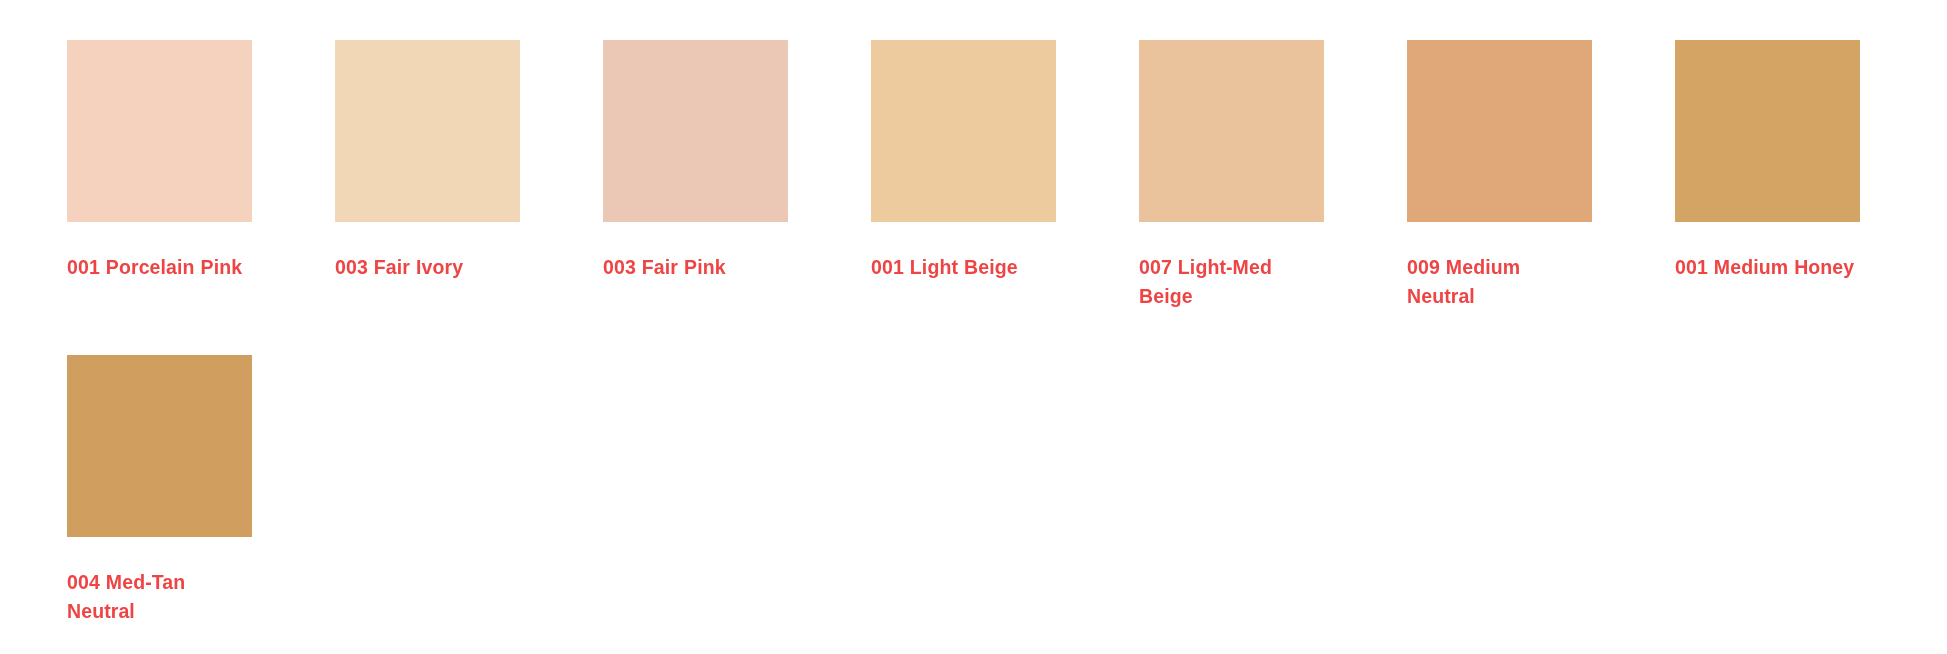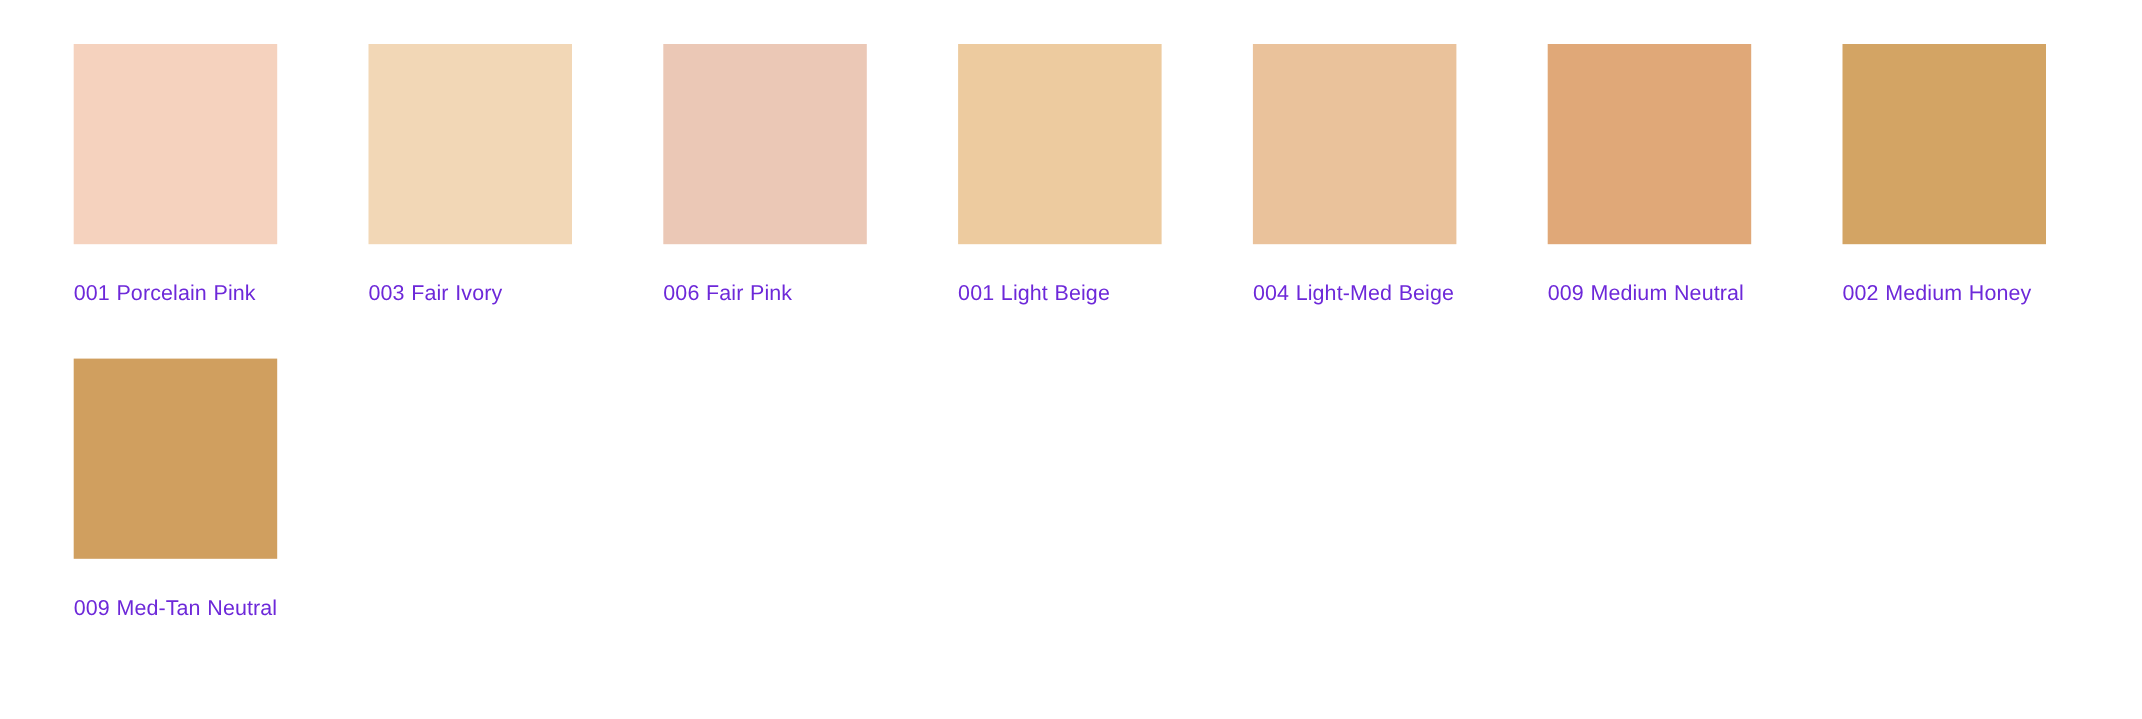--- a/index.html
+++ b/index.html
@@ -36,57 +36,57 @@
   .swatch-chip {
     width: 185px;
     height: 182px;
     display: block;
   }
 
   .swatch-label {
     margin-top: 31px;
     font-size: 19.5px;
     line-height: 29px;
-    color: #6d28d9;
-    font-weight: 400;
+    color: #ef4444;
+    font-weight: 700;
     letter-spacing: 0.1px;
     word-spacing: 0.5px;
   }
 </style>
 </head>
 <body>
 
 <div class="swatch-board">
   <div class="swatch-grid" id="swatch-grid">
       <div class="swatch-card">
         <div class="swatch-chip" style="background-color: rgb(245, 210, 190);"></div>
         <div class="swatch-label">001 Porcelain Pink</div>
       </div>
       <div class="swatch-card">
         <div class="swatch-chip" style="background-color: rgb(242, 215, 182);"></div>
         <div class="swatch-label">003 Fair Ivory</div>
       </div>
       <div class="swatch-card">
         <div class="swatch-chip" style="background-color: rgb(235, 200, 182);"></div>
-        <div class="swatch-label">006 Fair Pink</div>
+        <div class="swatch-label">003 Fair Pink</div>
       </div>
       <div class="swatch-card">
         <div class="swatch-chip" style="background-color: rgb(237, 203, 159);"></div>
         <div class="swatch-label">001 Light Beige</div>
       </div>
       <div class="swatch-card">
         <div class="swatch-chip" style="background-color: rgb(234, 194, 155);"></div>
-        <div class="swatch-label">004 Light-Med Beige</div>
+        <div class="swatch-label">007 Light-Med Beige</div>
       </div>
       <div class="swatch-card">
         <div class="swatch-chip" style="background-color: rgb(224, 168, 120);"></div>
         <div class="swatch-label">009 Medium Neutral</div>
       </div>
       <div class="swatch-card">
         <div class="swatch-chip" style="background-color: rgb(211, 164, 100);"></div>
-        <div class="swatch-label">002 Medium Honey</div>
+        <div class="swatch-label">001 Medium Honey</div>
       </div>
       <div class="swatch-card">
         <div class="swatch-chip" style="background-color: rgb(208, 159, 95);"></div>
-        <div class="swatch-label">009 Med-Tan Neutral</div>
+        <div class="swatch-label">004 Med-Tan Neutral</div>
       </div>
     </div>
 </div>
 
 </body></html>

